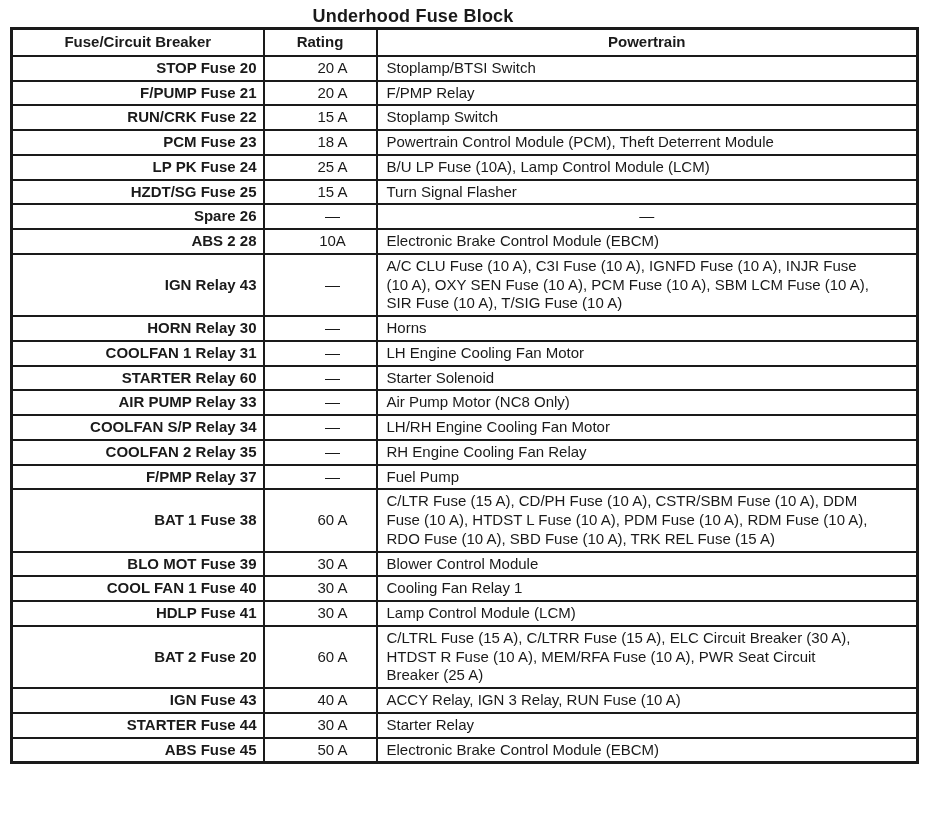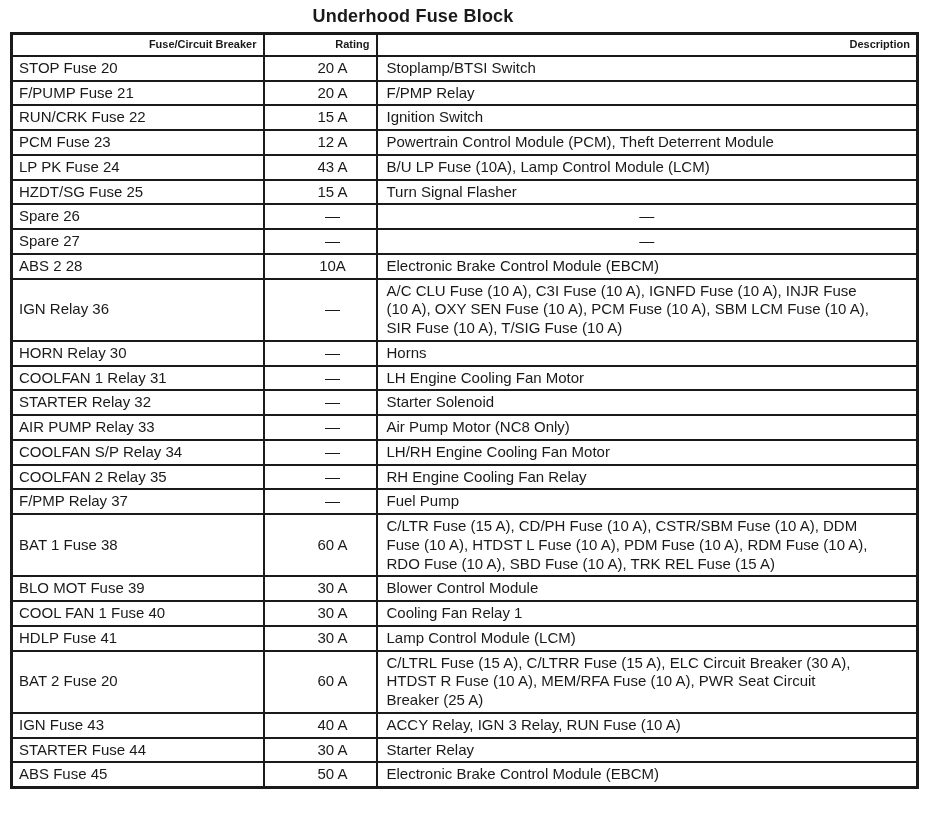--- a/index.html
+++ b/index.html
@@ -19,21 +19,20 @@
   }
   .page{
     position:relative;
     width:926px;
     height:830px;
     background:var(--paper);
   }
   .title{
     width:826px;
     padding-top:6px;
-    padding-bottom:5px;
     text-align:center;
     font-weight:bold;
     font-size:18px;
     letter-spacing:0.2px;
     color:var(--ink);
   }
   table.fuse-table{
     border-collapse:collapse;
     table-layout:fixed;
     width:906px;
@@ -48,25 +47,25 @@
     border:2px solid var(--ink);
     font-size:15px;
     line-height:1.25;
     padding:2px 6px;
     vertical-align:middle;
     color:var(--ink);
     overflow:hidden;
   }
   th{
     font-weight:bold;
-    text-align:right;
+    text-align:center;
     padding:3px 6px;
-    font-size:11px;
-  }
-  td.cell-fuse{text-align:left;}
+    font-size:15px;
+  }
+  td.cell-fuse{text-align:right;font-weight:bold;}
   td.cell-rating{text-align:center;padding-left:31px;}
   td.cell-description{
     text-align:left;
     padding-left:9px;
     padding-right:44px;
   }
   td.cell-description.desc-centered{
     text-align:center;
     padding-right:9px;
   }
@@ -80,86 +79,81 @@
   <table class="fuse-table">
     <colgroup>
       <col class="c-fuse">
       <col class="c-rating">
       <col class="c-desc">
     </colgroup>
     <thead>
       <tr>
         <th>Fuse/Circuit Breaker</th>
         <th>Rating</th>
-        <th>Description</th>
+        <th>Powertrain</th>
       </tr>
     </thead>
     <tbody>
         <tr>
           <td class="cell-fuse">STOP Fuse 20</td>
           <td class="cell-rating">20 A</td>
           <td class="cell-description">Stoplamp/BTSI Switch</td>
         </tr>
         <tr>
           <td class="cell-fuse">F/PUMP Fuse 21</td>
           <td class="cell-rating">20 A</td>
           <td class="cell-description">F/PMP Relay</td>
         </tr>
         <tr>
           <td class="cell-fuse">RUN/CRK Fuse 22</td>
           <td class="cell-rating">15 A</td>
-          <td class="cell-description">Ignition Switch</td>
+          <td class="cell-description">Stoplamp Switch</td>
         </tr>
         <tr>
           <td class="cell-fuse">PCM Fuse 23</td>
-          <td class="cell-rating">12 A</td>
+          <td class="cell-rating">18 A</td>
           <td class="cell-description">Powertrain Control Module (PCM), Theft Deterrent Module</td>
         </tr>
         <tr>
           <td class="cell-fuse">LP PK Fuse 24</td>
-          <td class="cell-rating">43 A</td>
+          <td class="cell-rating">25 A</td>
           <td class="cell-description">B/U LP Fuse (10A), Lamp Control Module (LCM)</td>
         </tr>
         <tr>
           <td class="cell-fuse">HZDT/SG Fuse 25</td>
           <td class="cell-rating">15 A</td>
           <td class="cell-description">Turn Signal Flasher</td>
         </tr>
         <tr>
           <td class="cell-fuse">Spare 26</td>
           <td class="cell-rating">—</td>
           <td class="cell-description desc-centered">—</td>
         </tr>
         <tr>
-          <td class="cell-fuse">Spare 27</td>
-          <td class="cell-rating">—</td>
-          <td class="cell-description desc-centered">—</td>
-        </tr>
-        <tr>
           <td class="cell-fuse">ABS 2 28</td>
           <td class="cell-rating">10A</td>
           <td class="cell-description">Electronic Brake Control Module (EBCM)</td>
         </tr>
         <tr>
-          <td class="cell-fuse">IGN Relay 36</td>
+          <td class="cell-fuse">IGN Relay 43</td>
           <td class="cell-rating">—</td>
           <td class="cell-description">A/C CLU Fuse (10 A), C3I Fuse (10 A), IGNFD Fuse (10 A), INJR Fuse (10 A), OXY SEN Fuse (10 A), PCM Fuse (10 A), SBM LCM Fuse (10 A), SIR Fuse (10 A), T/SIG Fuse (10 A)</td>
         </tr>
         <tr>
           <td class="cell-fuse">HORN Relay 30</td>
           <td class="cell-rating">—</td>
           <td class="cell-description">Horns</td>
         </tr>
         <tr>
           <td class="cell-fuse">COOLFAN 1 Relay 31</td>
           <td class="cell-rating">—</td>
           <td class="cell-description">LH Engine Cooling Fan Motor</td>
         </tr>
         <tr>
-          <td class="cell-fuse">STARTER Relay 32</td>
+          <td class="cell-fuse">STARTER Relay 60</td>
           <td class="cell-rating">—</td>
           <td class="cell-description">Starter Solenoid</td>
         </tr>
         <tr>
           <td class="cell-fuse">AIR PUMP Relay 33</td>
           <td class="cell-rating">—</td>
           <td class="cell-description">Air Pump Motor (NC8 Only)</td>
         </tr>
         <tr>
           <td class="cell-fuse">COOLFAN S/P Relay 34</td>

